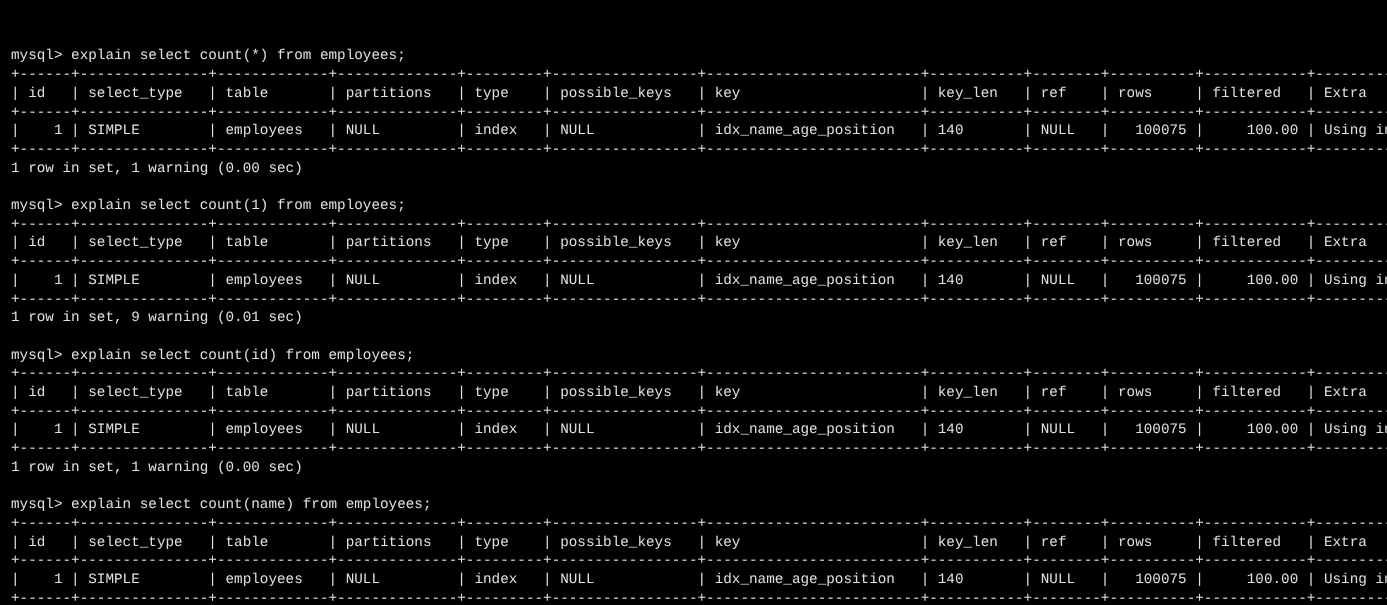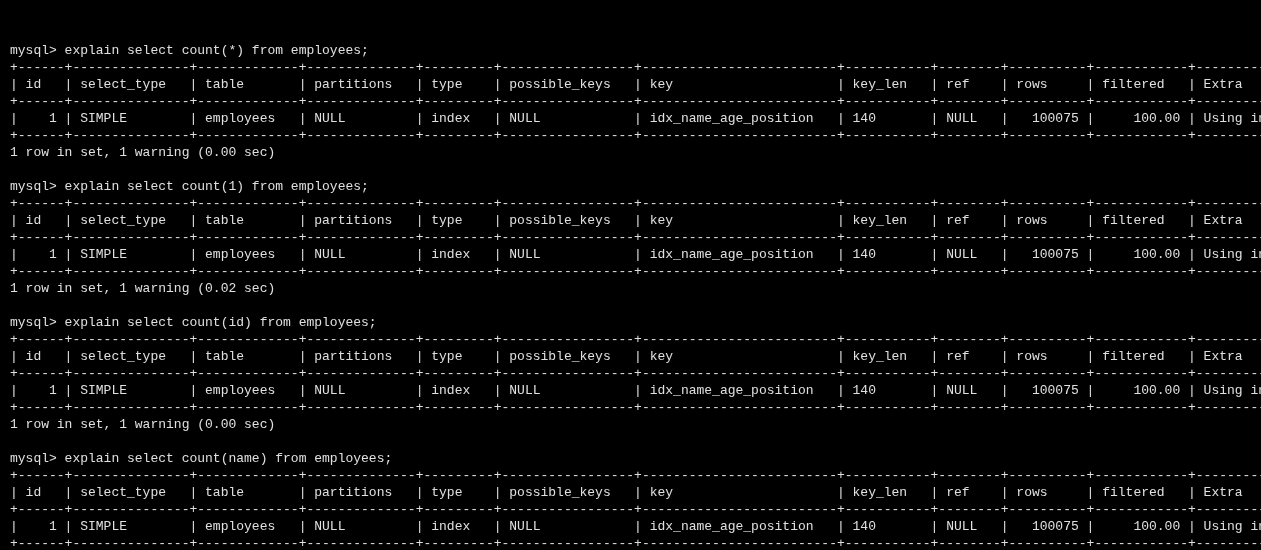--- a/index.html
+++ b/index.html
@@ -28,21 +28,21 @@
 <span>|    1 | SIMPLE        | employees   | NULL         | index   | NULL            | idx_name_age_position   | 140       | NULL   |   100075 |     100.00 | Using index   |</span>
 <span>+------+---------------+-------------+--------------+---------+-----------------+-------------------------+-----------+--------+----------+------------+---------------+</span>
 <span>1 row in set, 1 warning (0.00 sec)</span>
 
 <span>mysql&gt; explain select count(1) from employees;</span>
 <span>+------+---------------+-------------+--------------+---------+-----------------+-------------------------+-----------+--------+----------+------------+---------------+</span>
 <span>| id   | select_type   | table       | partitions   | type    | possible_keys   | key                     | key_len   | ref    | rows     | filtered   | Extra         |</span>
 <span>+------+---------------+-------------+--------------+---------+-----------------+-------------------------+-----------+--------+----------+------------+---------------+</span>
 <span>|    1 | SIMPLE        | employees   | NULL         | index   | NULL            | idx_name_age_position   | 140       | NULL   |   100075 |     100.00 | Using index   |</span>
 <span>+------+---------------+-------------+--------------+---------+-----------------+-------------------------+-----------+--------+----------+------------+---------------+</span>
-<span>1 row in set, 1 warning (0.02 sec)</span>
+<span>1 row in set, 9 warning (0.01 sec)</span>
 
 <span>mysql&gt; explain select count(id) from employees;</span>
 <span>+------+---------------+-------------+--------------+---------+-----------------+-------------------------+-----------+--------+----------+------------+---------------+</span>
 <span>| id   | select_type   | table       | partitions   | type    | possible_keys   | key                     | key_len   | ref    | rows     | filtered   | Extra         |</span>
 <span>+------+---------------+-------------+--------------+---------+-----------------+-------------------------+-----------+--------+----------+------------+---------------+</span>
 <span>|    1 | SIMPLE        | employees   | NULL         | index   | NULL            | idx_name_age_position   | 140       | NULL   |   100075 |     100.00 | Using index   |</span>
 <span>+------+---------------+-------------+--------------+---------+-----------------+-------------------------+-----------+--------+----------+------------+---------------+</span>
 <span>1 row in set, 1 warning (0.00 sec)</span>
 
 <span>mysql&gt; explain select count(name) from employees;</span>

